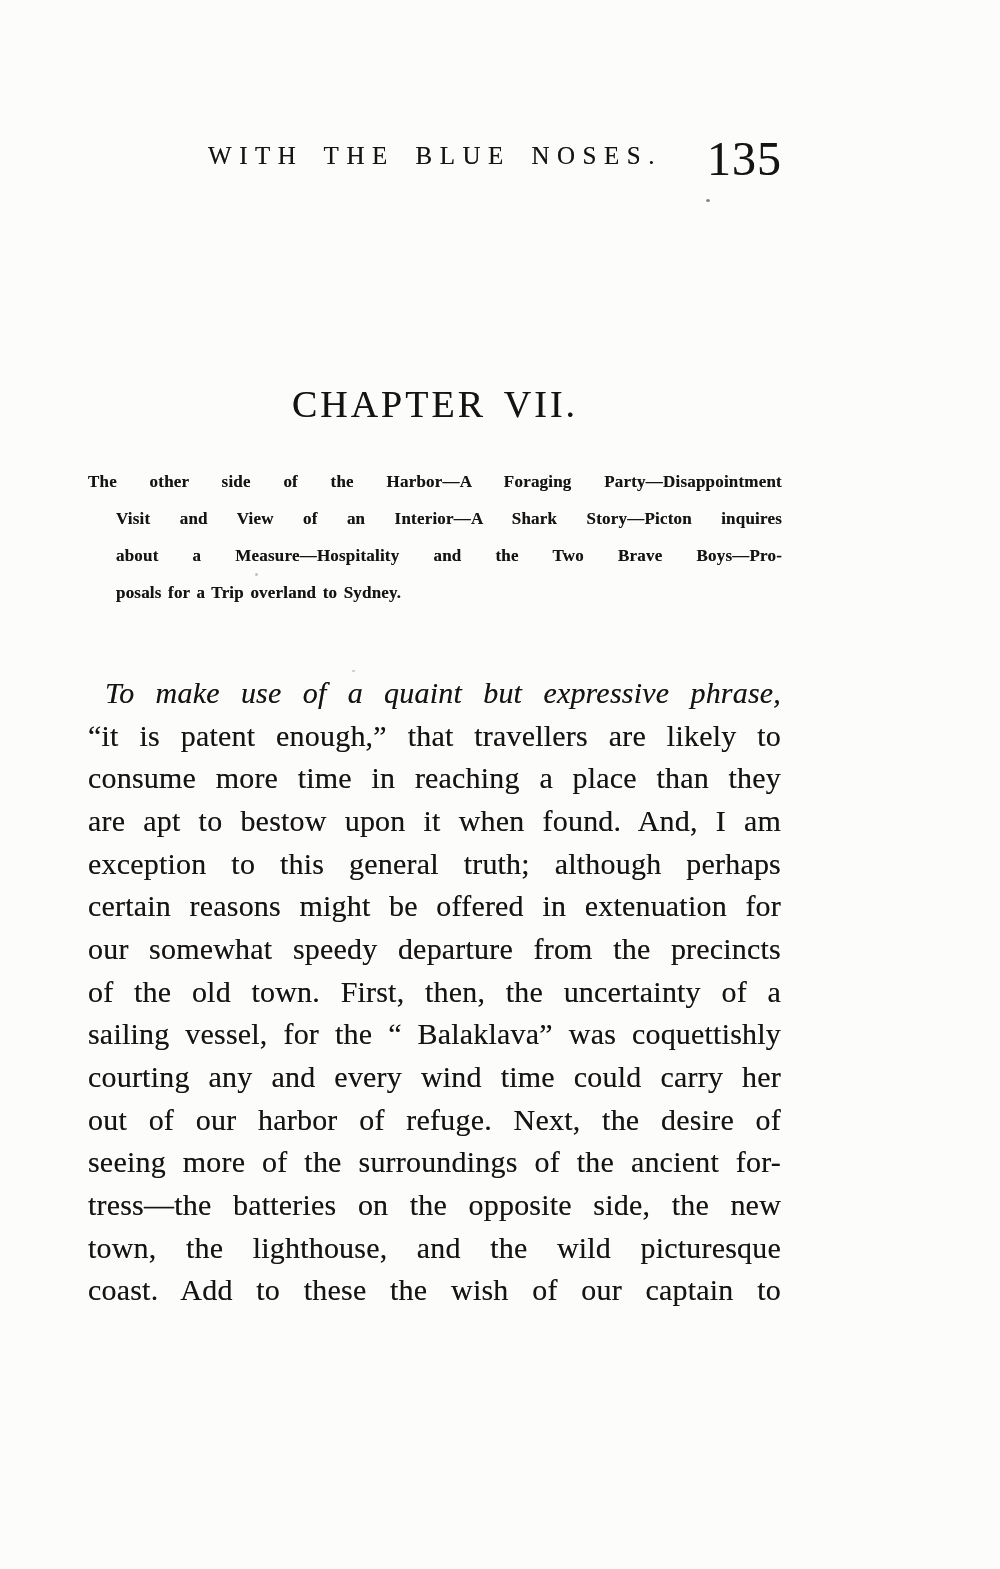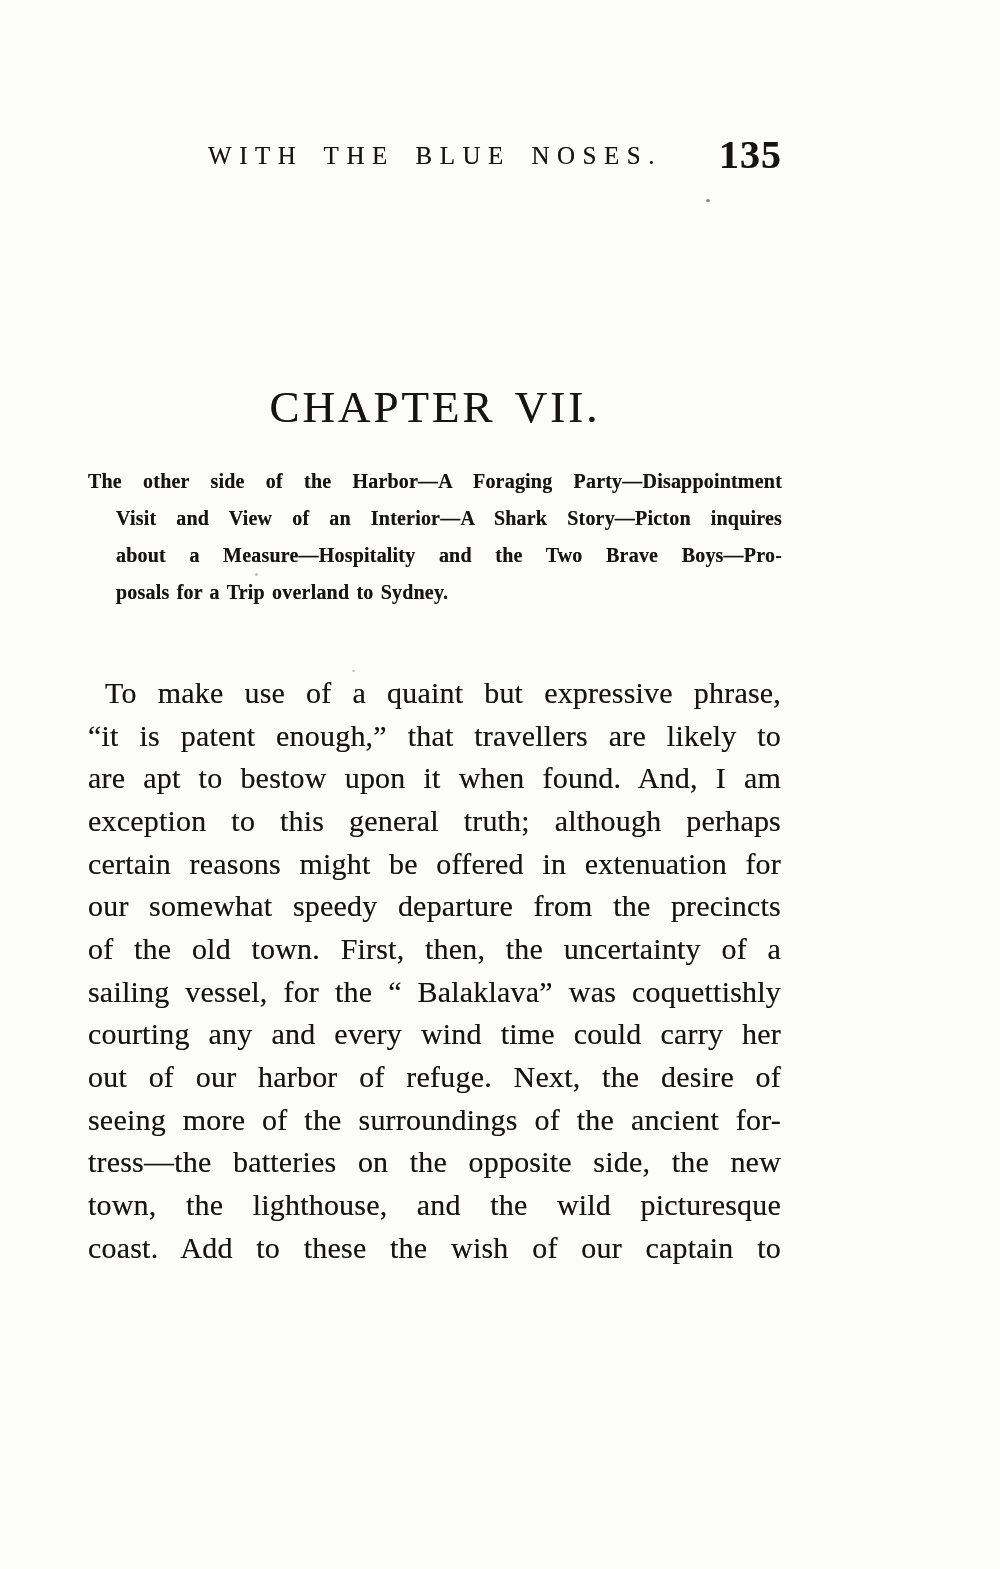--- a/index.html
+++ b/index.html
@@ -34,46 +34,45 @@
     text-align: center;
     font-size: 25px;
     line-height: 1;
     letter-spacing: 7.5px;
     word-spacing: 7px;
   }
   .page-number {
     position: absolute;
     right: 0;
     top: -4px;
-    font-size: 40px;
+    font-size: 48px;
     line-height: 1;
     letter-spacing: 1px;
-    font-weight: bold;
   }
 
   
   .chapter-heading {
     position: absolute;
     top: 385px;
     left: 88px;
     width: 694px;
     text-align: center;
-    font-size: 45px;
+    font-size: 38px;
     line-height: 1;
     letter-spacing: 3px;
     word-spacing: 6px;
   }
 
   
   .synopsis {
     position: absolute;
     top: 463px;
     left: 88px;
     width: 694px;
-    font-size: 20px;
+    font-size: 17px;
     font-weight: bold;
     letter-spacing: 0.2px;
     word-spacing: 2px;
     padding-left: 28px;
     box-sizing: border-box;
   }
   .syn-line {
     line-height: 37px;
     white-space: normal;
   }
@@ -93,20 +92,21 @@
     width: 693px;
     font-size: 30px;
     letter-spacing: 0.2px;
     word-spacing: 2px;
   }
   .body-line {
     line-height: 42.65px;
   }
   .para-indent {
     text-indent: 17px;
+    font-style: italic;
   }
 
   
   .speck {
     position: absolute;
     background: rgba(40,38,35,0.55);
     border-radius: 50%;
   }
   .speck-1 { left: 706px; top: 199px; width: 4px; height: 3px; }
   .speck-2 { left: 255px; top: 573px; width: 3px; height: 3px; opacity: .5; }
@@ -127,20 +127,21 @@
   <div class="synopsis">
     <div class="syn-line syn-first jl">The other side of the Harbor—A Foraging Party—Disappointment</div>
     <div class="syn-line jl">Visit and View of an Interior—A Shark Story—Picton inquires</div>
     <div class="syn-line jl">about a Measure—Hospitality and the Two Brave Boys—Pro-</div>
     <div class="syn-line">posals for a Trip overland to Sydney.</div>
   </div>
 
   <div class="body-text">
     <div class="body-line jl para-indent">To make use of a quaint but expressive phrase,</div>
     <div class="body-line jl">“it is patent enough,” that travellers are likely to</div>
+    <div class="body-line jl">consume more time in reaching a place than they</div>
     <div class="body-line jl">are apt to bestow upon it when found. And, I am</div>
     <div class="body-line jl">exception to this general truth; although perhaps</div>
     <div class="body-line jl">certain reasons might be offered in extenuation for</div>
     <div class="body-line jl">our somewhat speedy departure from the precincts</div>
     <div class="body-line jl">of the old town. First, then, the uncertainty of a</div>
     <div class="body-line jl">sailing vessel, for the “ Balaklava” was coquettishly</div>
     <div class="body-line jl">courting any and every wind time could carry her</div>
     <div class="body-line jl">out of our harbor of refuge. Next, the desire of</div>
     <div class="body-line jl">seeing more of the surroundings of the ancient for-</div>
     <div class="body-line jl">tress—the batteries on the opposite side, the new</div>

